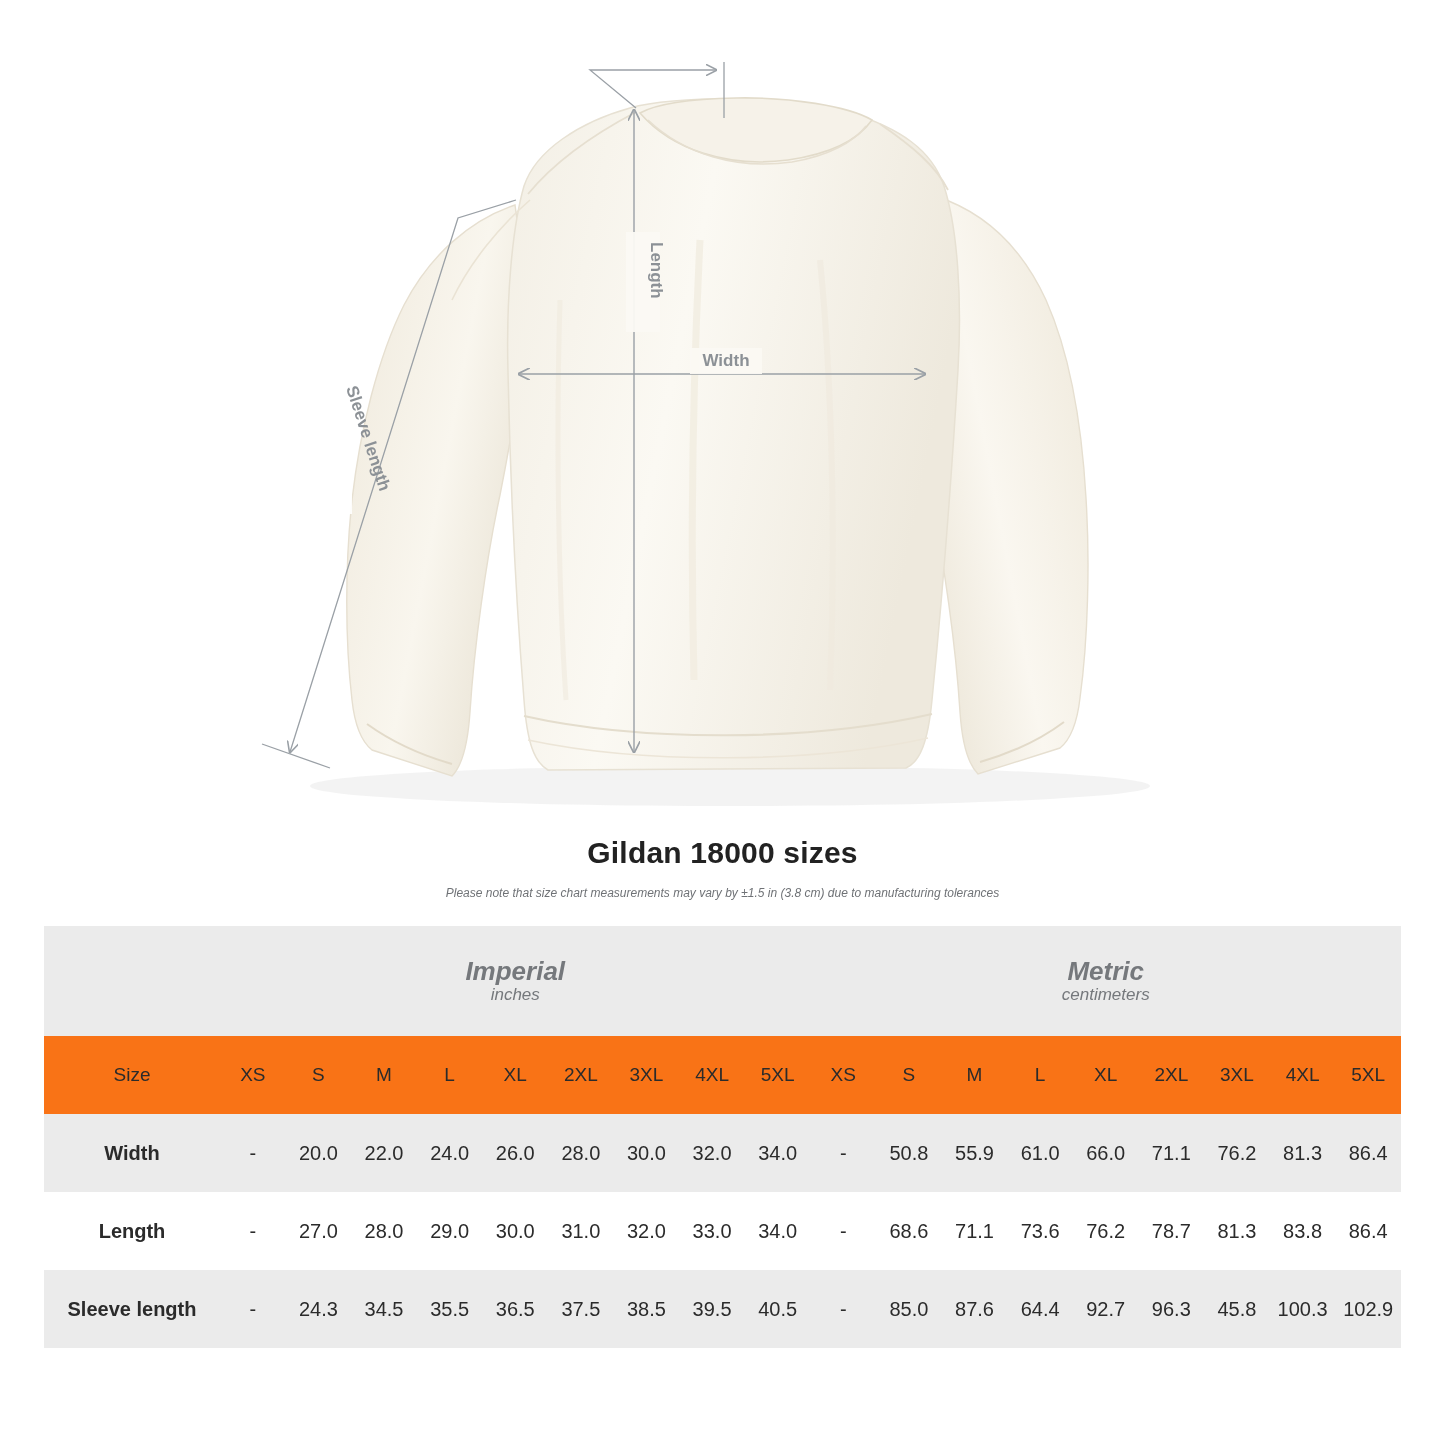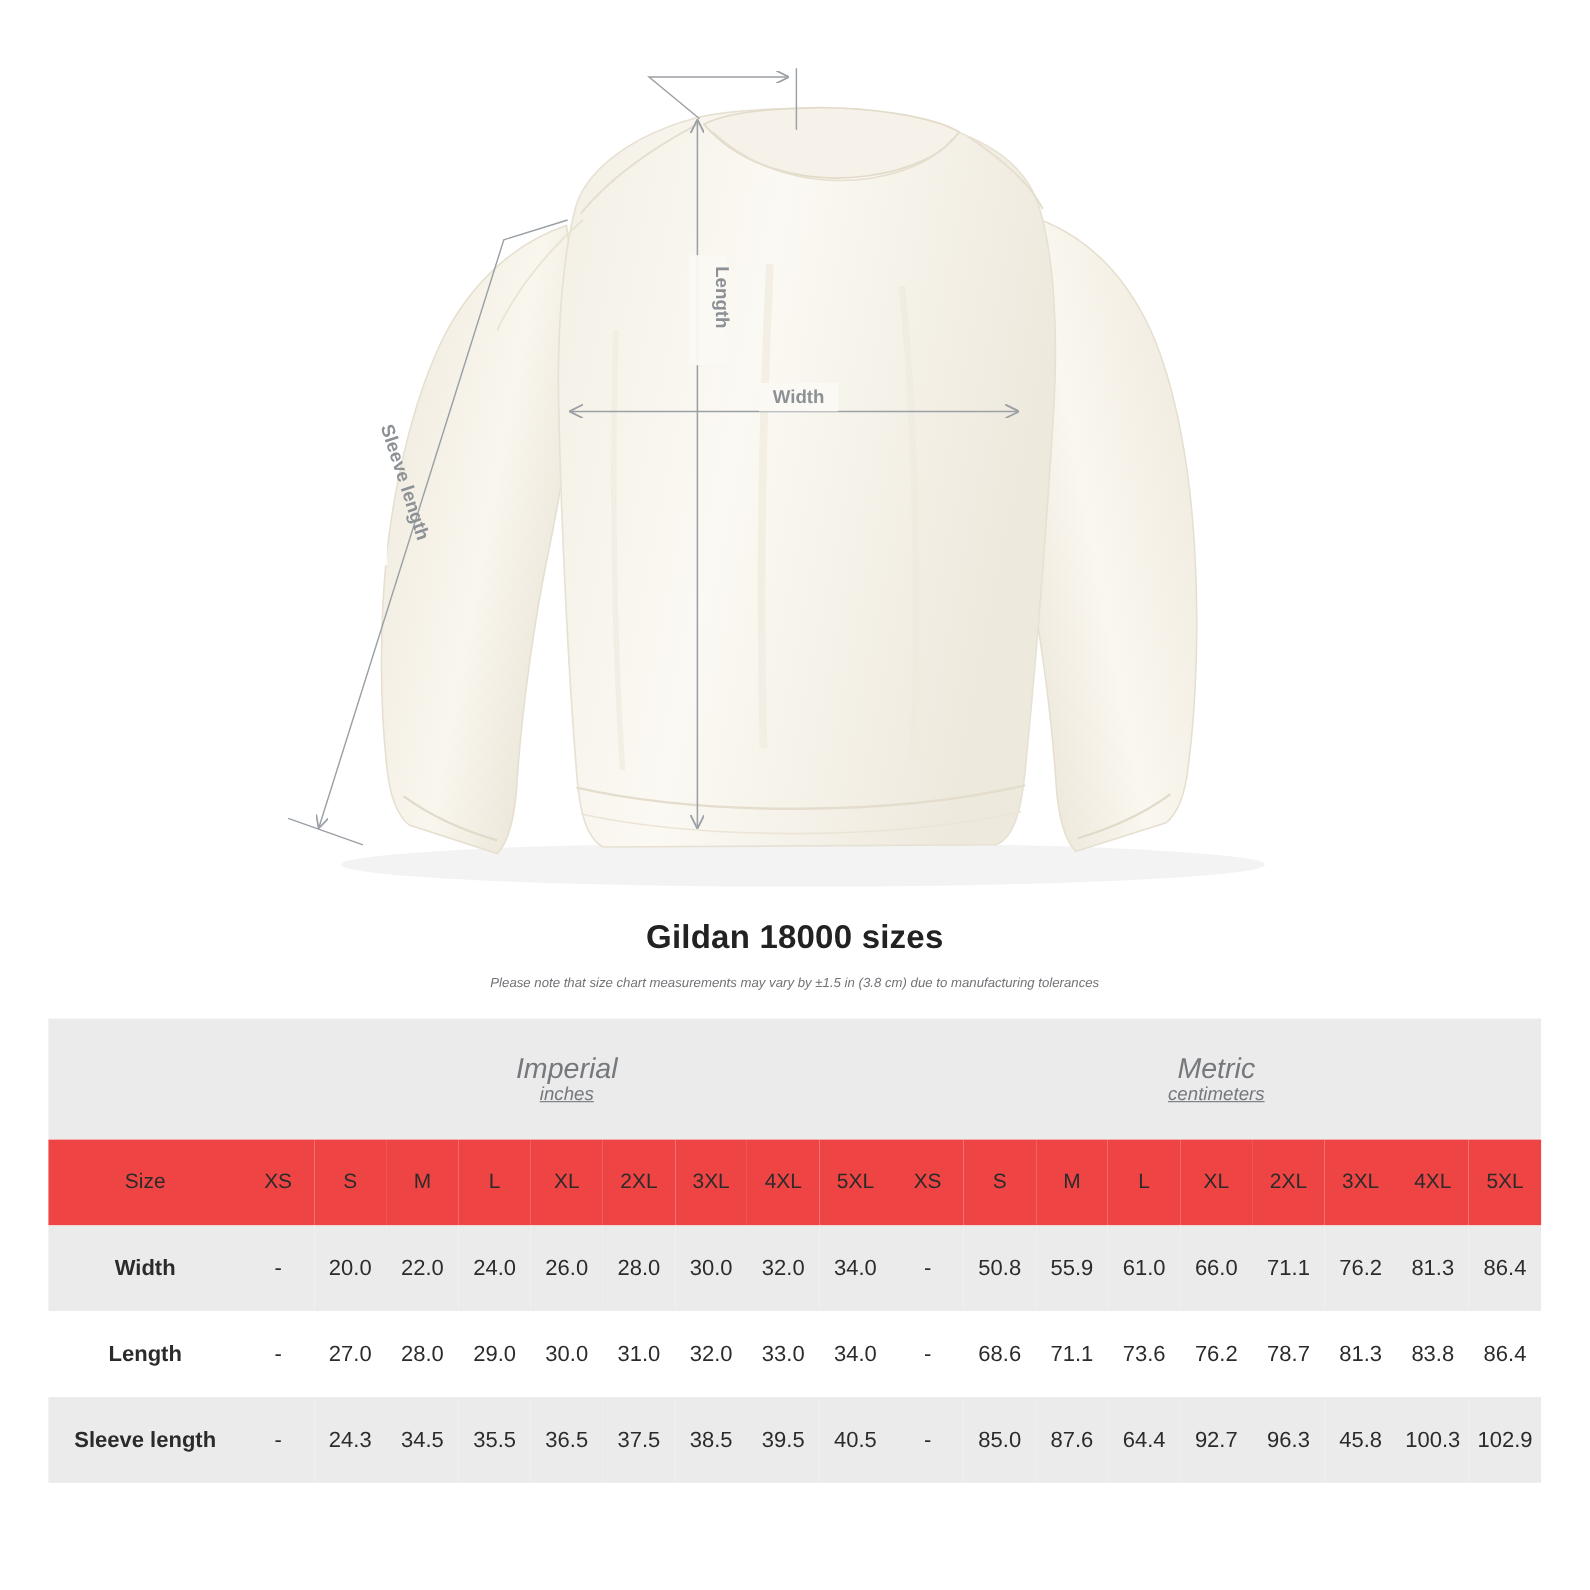--- a/index.html
+++ b/index.html
@@ -58,35 +58,34 @@
     font-weight: normal;
   }
   .unit-row td {
     background: #ebebeb;
     height: 110px;
     padding: 0;
   }
   .unit-name {
     font-size: 26px;
     font-style: italic;
-    font-weight: normal;
+    font-weight: bold;
     color: #75787c;
     line-height: 1.1;
   }
   .unit-sub {
     font-size: 17px;
     font-style: italic;
     color: #75787c;
-    text-decoration: underline;
   }
   .head-row td {
     height: 78px;
     font-size: 19px;
     color: #2b2b2b;
-    background: #ef4444;
+    background: #f97316;
   }
   .head-row td.rowlabel {
     font-size: 19px;
     color: #2b2b2b;
   }
   .band-a td { background: #ebebeb; }
   .band-b td { background: #ffffff; }
   .body-row td {
     height: 78px;
     font-size: 20px;

